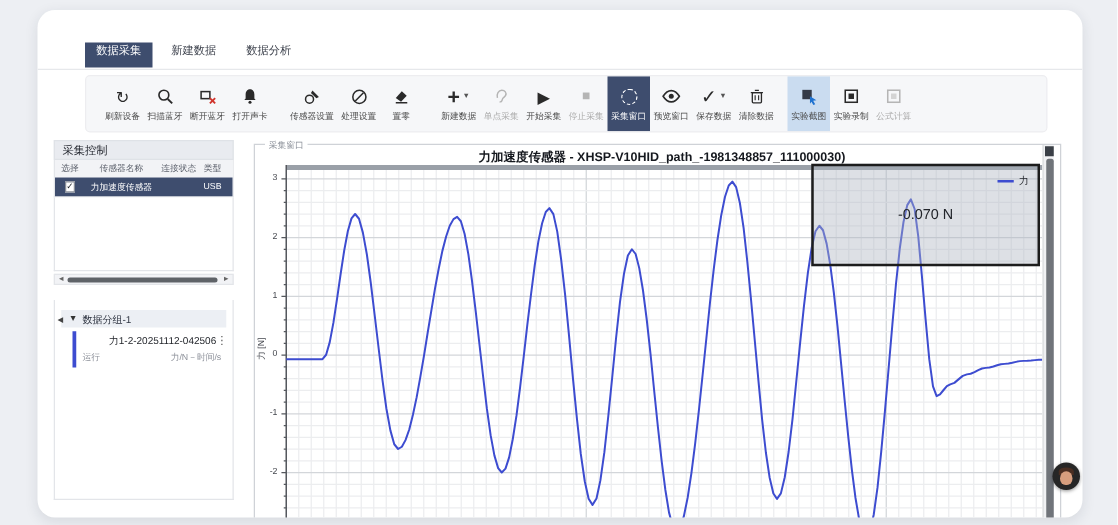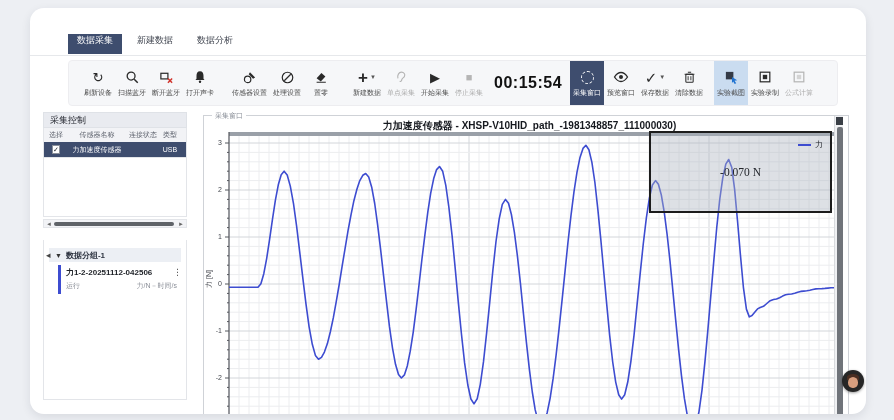--- a/index.html
+++ b/index.html
@@ -56,24 +56,24 @@
     position:relative; }
   .hscroll .arr { position:absolute; top:0; font-size:6px; color:#666; line-height:8px; }
   .hscroll .thumb { position:absolute; left:10px; right:12px; top:2px; height:4px;
     background:#5f6368; border-radius:2px; }
   .panel2 { margin-top:12px; }
   .list-body { background:#fff; border:1px solid #e3e5e9; border-top:none; height:160px;
     padding-top:8px; }
   .grp-row { margin:0 5px; height:14px; background:#eceff4; display:flex; align-items:center;
     gap:4px; padding-left:6px; }
   .grp-row .crt { font-size:7px; color:#333; }
-  .grp-row .gl { font-size:8px; font-weight:bold; color:#2d3340; }
+  .grp-row .gl { font-size:8px; font-weight:normal; color:#2d3340; }
   .data-item { margin:3px 5px 0 14px; background:#fff; border-left:3px solid #3d4cd0;
     padding:2px 4px 3px 5px; position:relative; }
-  .data-item .ti { font-size:8px; color:#1d2026; font-weight:bold; white-space:nowrap; }
+  .data-item .ti { font-size:8px; color:#1d2026; font-weight:normal; white-space:nowrap;margin-left:21px; }
   .data-item .sub { display:flex; justify-content:space-between; margin-top:3px; }
   .data-item .sub span { font-size:7px; color:#8b8f98; }
   .data-item .menu { position:absolute; right:-1px; top:2px; font-size:9px; color:#555; }
 
   .collapse-handle { position:absolute; left:16px; top:242px; font-size:9px; color:#444; }
 
   
   .fieldset { position:absolute; left:173px; top:107px; width:646px; height:350px;
     border:1px solid #cfd2d7; }
   .fieldset-label { position:absolute; top:-5px; left:8px; background:#fff; padding:0 3px;
@@ -81,21 +81,21 @@
   .chart-title { position:absolute; left:25px; right:18px; top:3px; text-align:center;
     font-size:10px; font-weight:bold; color:#15181e; white-space:nowrap; }
   .plot-svg { position:absolute; left:21px; top:16px; }
   .ylabels { position:absolute; left:0; top:0; width:21px; bottom:0; }
   .ylabels span { position:absolute; right:3px; font-size:7px; color:#44474e; }
   .ylab-rot { position:absolute; left:-4px; top:158px; font-size:7px; color:#44474e;
     transform:rotate(-90deg); white-space:nowrap; }
   .overlay-box { position:absolute; left:445px; top:15px; width:183px; height:82px;
     background:rgba(173,181,193,.42); border:2px solid #1c1c1c;
     display:flex; align-items:center; justify-content:center; }
-  .overlay-box .val { font-size:11.5px; color:#22252b;font-family:Liberation Serif, serif; }
+  .overlay-box .val { font-size:11.5px; color:#22252b; }
   .legend { position:absolute; right:7px; top:6px; display:flex; align-items:center; gap:4px; }
   .legend .dash { width:13px; height:2px; background:#3d4cd0; }
   .legend .lname { font-size:8px; color:#23262c; }
   .vscroll { position:absolute; left:630px; top:0; width:9px; bottom:0;
     background:#f0f1f3; border-left:1px solid #d9dbde; }
   .vscroll .up { position:absolute; left:1px; top:1px; width:7px; height:8px; background:#3a3f46; }
   .vscroll .vthumb { position:absolute; left:1.5px; top:11px; bottom:0; width:6px;
     background:#70747a; border-radius:2px; }
 
   .avatar { position:absolute; left:812px; top:362px; width:22px; height:22px;
@@ -203,21 +203,20 @@
             <span class="glyph">▶</span>
           </span>
         <span class="lb">开始采集</span>
       </div>
       <div class="tb-btn disabled">
         <span class="ic">
             <span class="glyph" style="font-size:11px">■</span>
           </span>
         <span class="lb">停止采集</span>
       </div>
-      <div class="timer">00:15:54</div>
       <div class="tb-btn active-dark">
         <span class="ic">
             <span class="dashed-circle"></span>
           </span>
         <span class="lb">采集窗口</span>
       </div>
       <div class="tb-btn">
         <span class="ic">
           <svg width="16" height="16" viewBox="0 0 16 16">
               <path d="M1.5 8 C3.5 4.8 6 3.5 8 3.5 C10 3.5 12.5 4.8 14.5 8 C12.5 11.2 10 12.5 8 12.5 C6 12.5 3.5 11.2 1.5 8 Z" fill="none" stroke="currentColor" stroke-width="1.3"></path>

